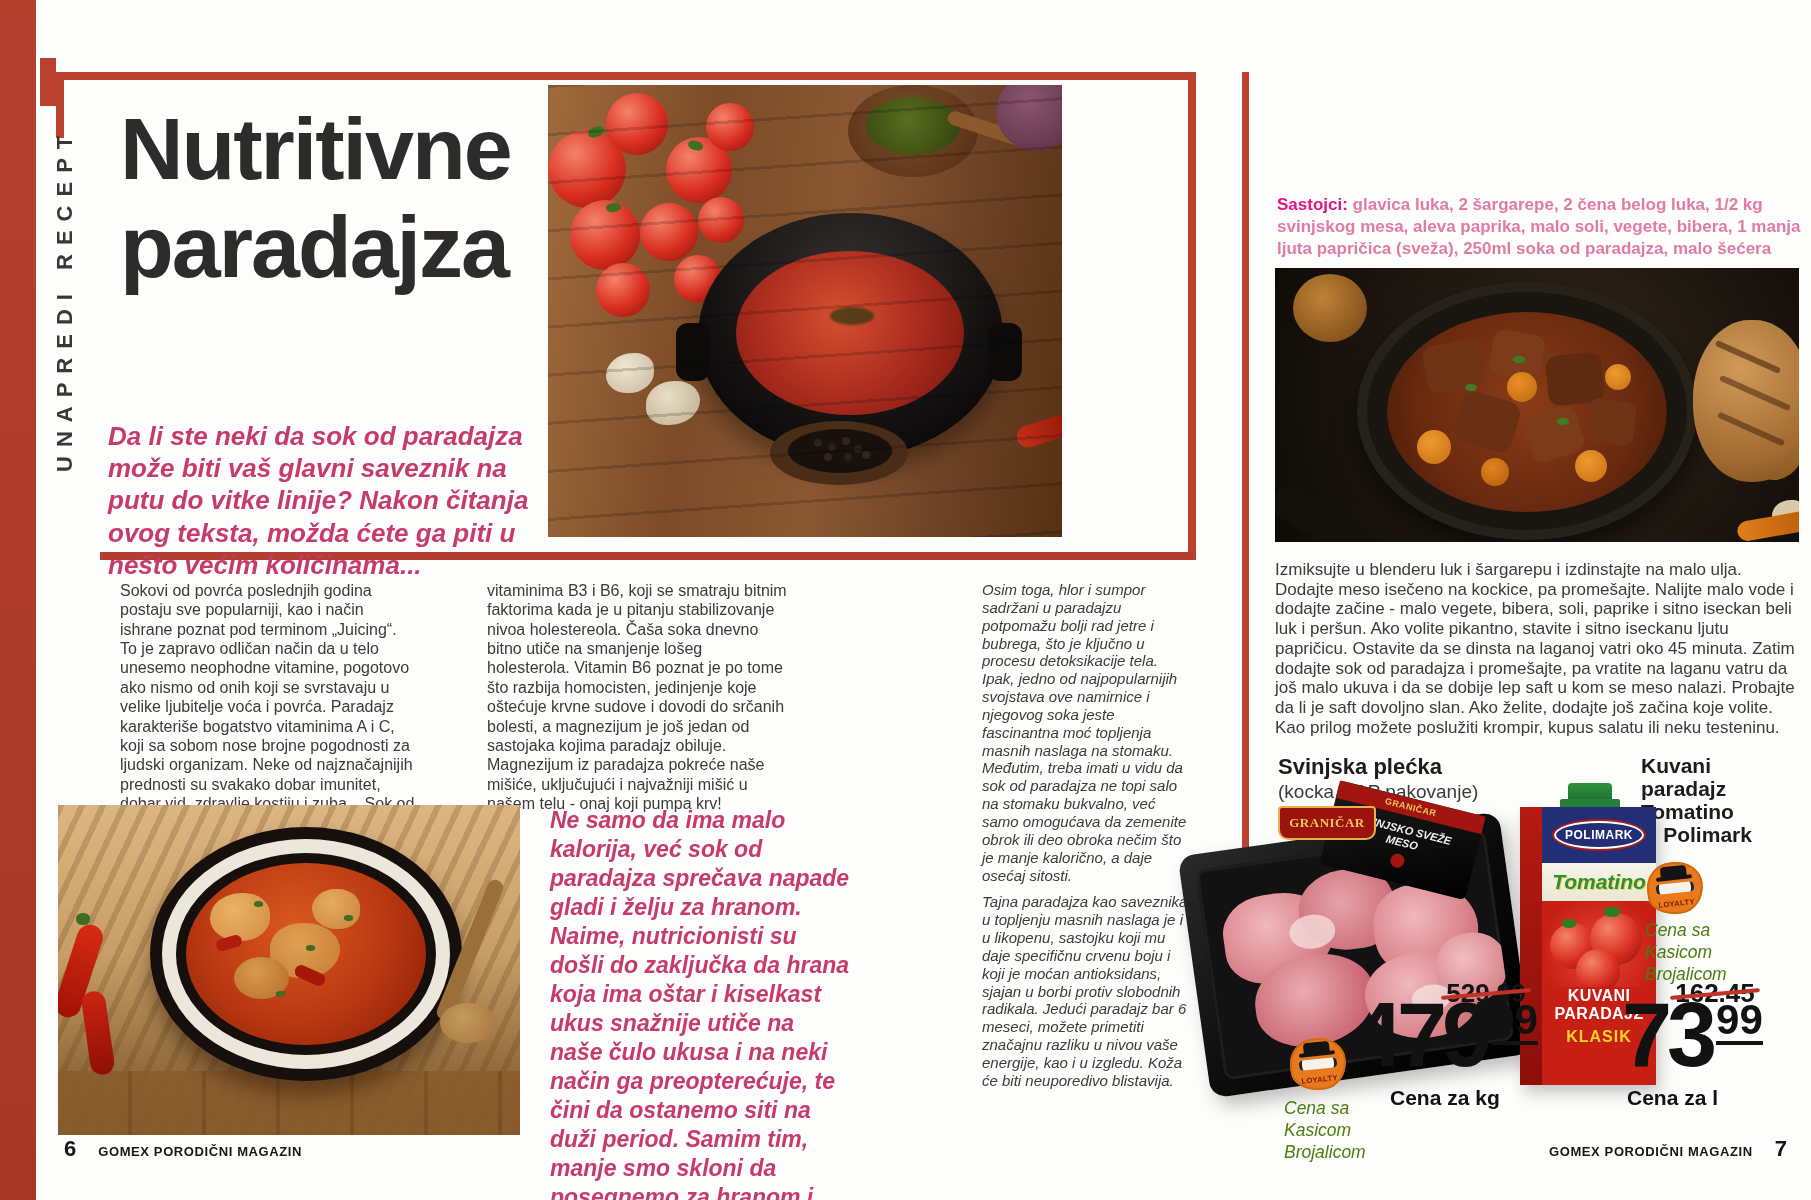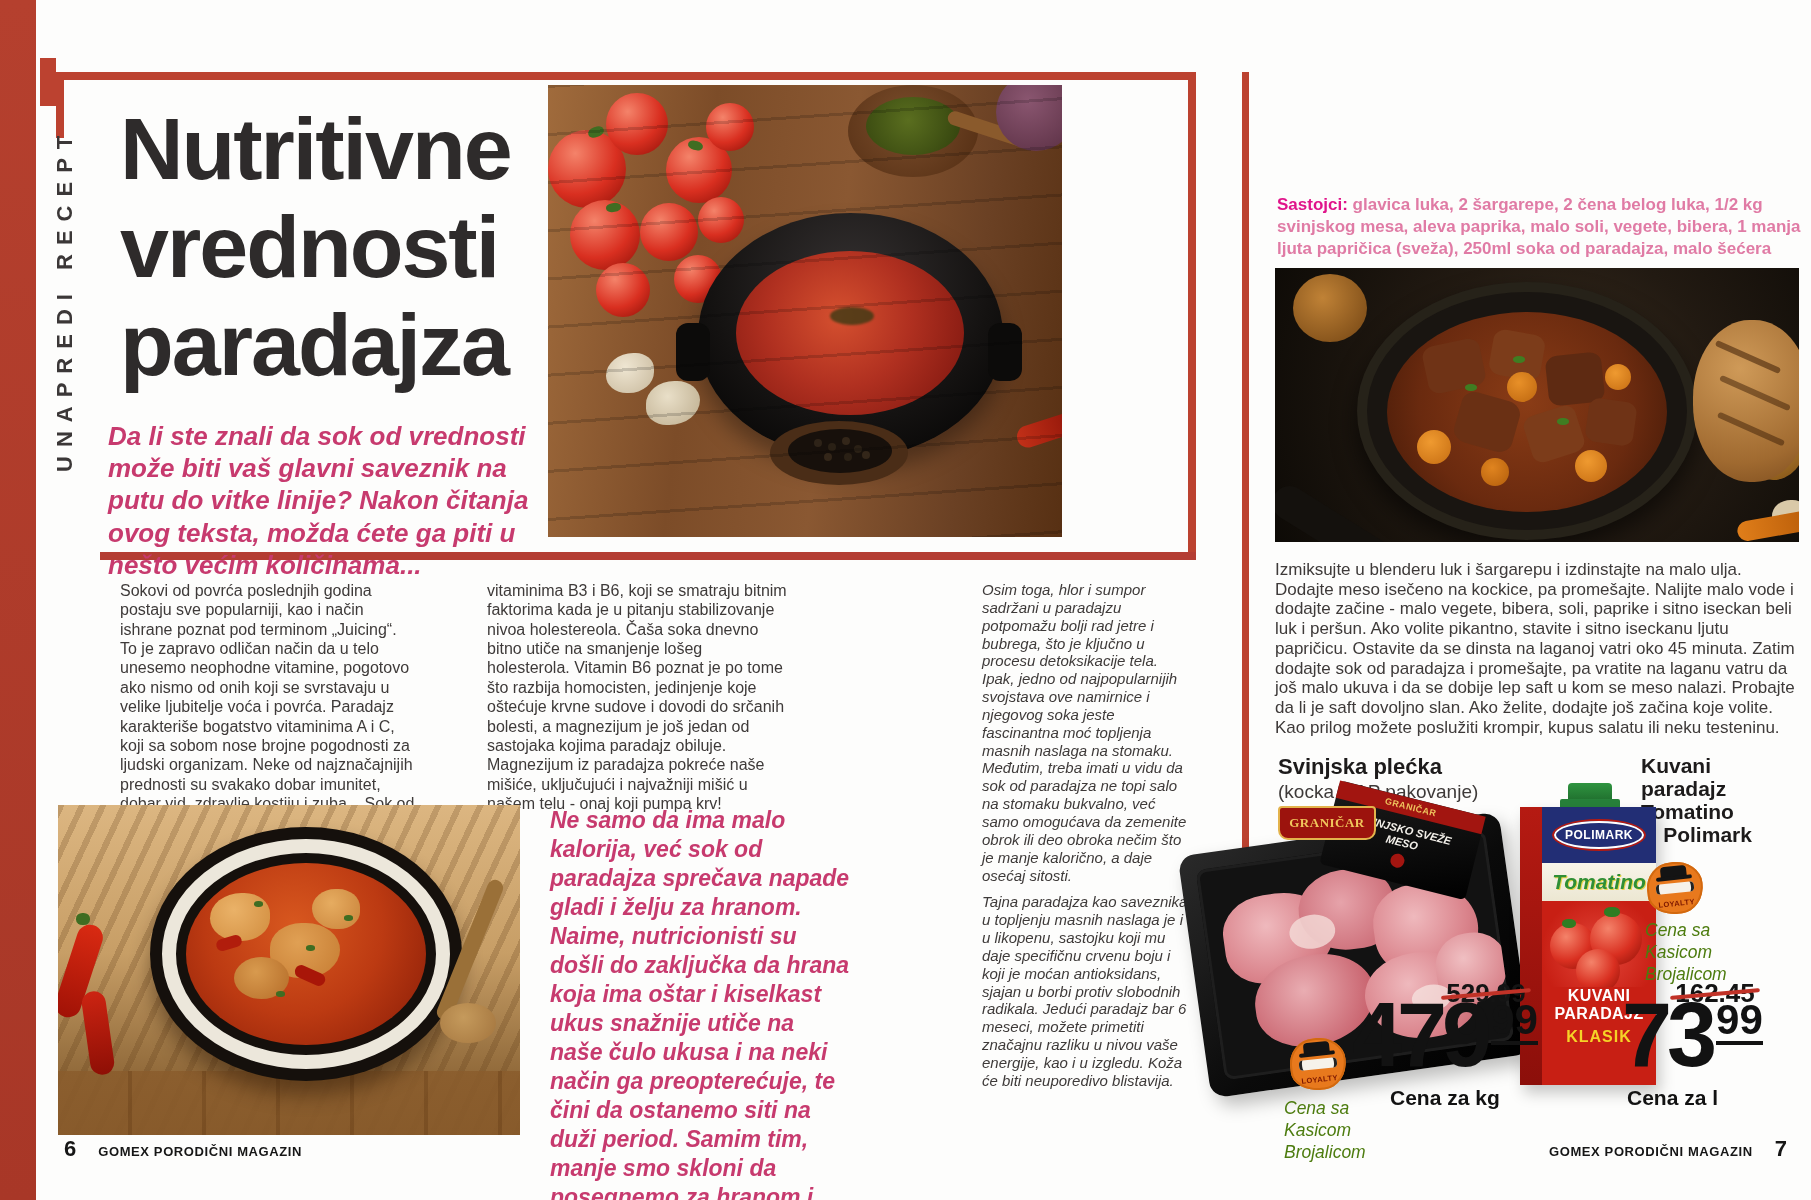--- a/index.html
+++ b/index.html
@@ -135,25 +135,24 @@
   <div class="abs frame-top"></div>
   <div class="abs frame-stub"></div>
   <div class="abs frame-right"></div>
   <div class="abs rule-bottom"></div>
   <div class="abs divider"></div>
 
   <div class="abs kicker">UNAPREDI RECEPT</div>
 
   <div class="abs main-title">
     <div>Nutritivne</div>
-    <div>vrednosti</div>
     <div>paradajza</div>
   </div>
 
-  <div class="abs intro">Da li ste znali da sok od vrednosti može biti vaš glavni saveznik na putu do vitke linije? Nakon čitanja ovog teksta, možda ćete ga piti u nešto većim količinama...</div>
+  <div class="abs intro">Da li ste neki da sok od paradajza može biti vaš glavni saveznik na putu do vitke linije? Nakon čitanja ovog teksta, možda ćete ga piti u nešto većim količinama...</div>
 
   <div class="abs photo photo-soup">
     <div class="art tom" style="left:0;top:45px;width:78px;height:78px;"></div>
     <div class="art tom" style="left:58px;top:8px;width:62px;height:62px;"></div>
     <div class="art tom" style="left:118px;top:52px;width:66px;height:66px;"></div>
     <div class="art tom" style="left:22px;top:115px;width:70px;height:70px;"></div>
     <div class="art tom" style="left:92px;top:118px;width:58px;height:58px;"></div>
     <div class="art tom" style="left:158px;top:18px;width:48px;height:48px;"></div>
     <div class="art tom" style="left:150px;top:112px;width:46px;height:46px;"></div>
     <div class="art tom" style="left:48px;top:178px;width:54px;height:54px;"></div>

